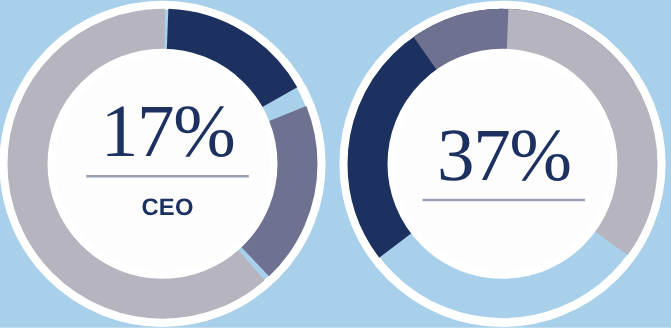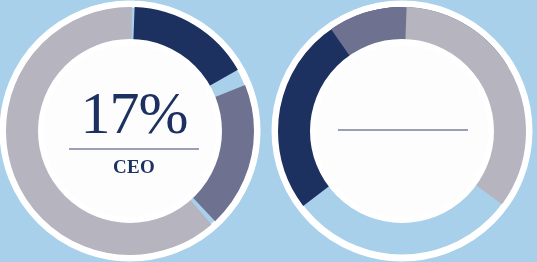--- a/index.html
+++ b/index.html
@@ -56,26 +56,26 @@
     padding: 0 0 2px 0;
     font-weight: 400;
   }
   .rule {
     width: 130px;
     height: 2px;
     background: #9a9fb4;
     margin: 3px 0 6px 0;
   }
   .sublabel {
-    font-family: Liberation Serif, serif;
+    font-family: Liberation Sans, sans-serif;
     font-weight: bold;
     font-size: 19px;
     letter-spacing: 0.2px;
     color: #1d3160;
-    margin: 0;
+    margin: 8px;
     white-space: nowrap;
   }
 </style>
 </head>
 <body>
 
 <div id="stage">
 
   <div class="donut-wrap" id="donut-left">
     <svg class="donut-svg" viewBox="0 0 268 262">
@@ -109,17 +109,18 @@
         <circle cx="133" cy="131" r="104.5" fill="none" stroke="#1d3160" stroke-width="39" stroke-dasharray="232.4 424.2" stroke-dashoffset="232.4"></circle>
 
         <circle cx="133" cy="131" r="104.5" fill="none" stroke="#6f7190" stroke-width="39" stroke-dasharray="170.7 485.9" stroke-dashoffset="64.2"></circle>
 
         <circle cx="133" cy="131" r="104.5" fill="none" stroke="#b5b4bf" stroke-width="39" stroke-dasharray="226.1 430.5" stroke-dashoffset="-4"></circle>
       </g>
       <circle cx="133" cy="131" r="89" fill="#fdfdfd" stroke="#ffffff" stroke-width="6"></circle>
     </svg>
 
     <div class="center-label">
+      <div class="pct">37%</div>
       <div class="rule"></div>
     </div>
   </div>
 
 </div>
 
 </body></html>

